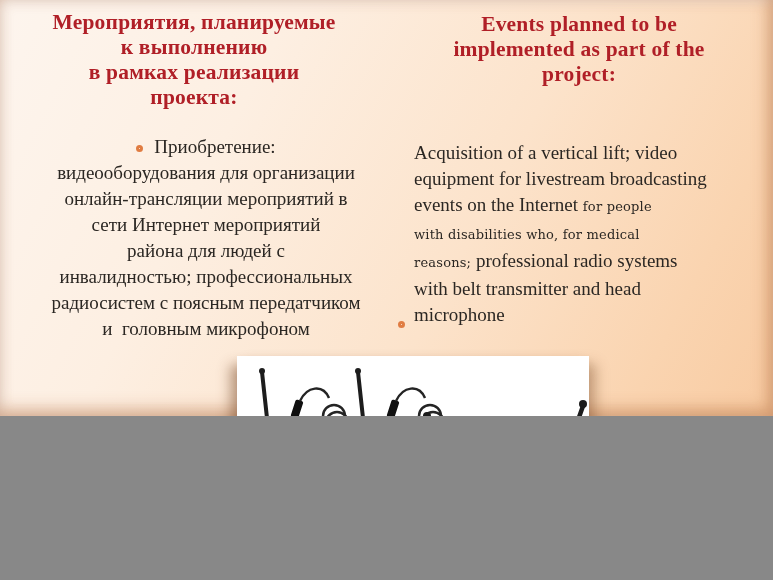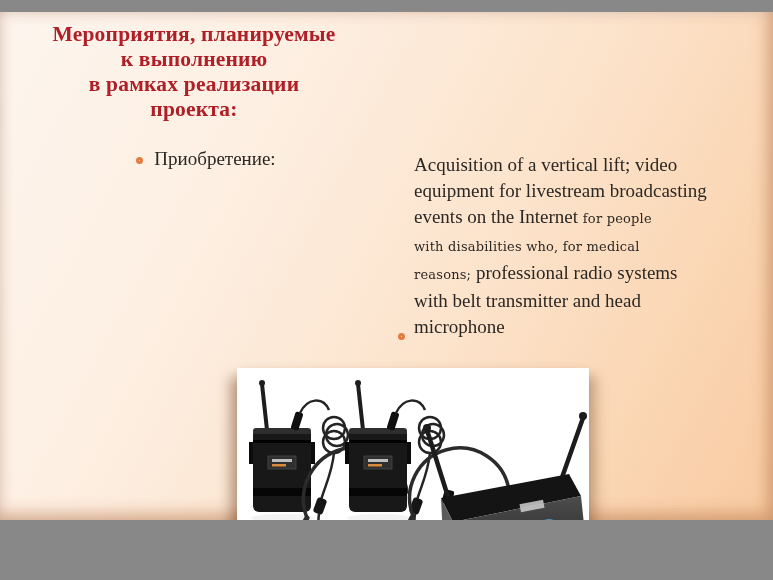--- a/index.html
+++ b/index.html
@@ -1,21 +1,21 @@
 <!DOCTYPE html>
 <html><head>
 <meta charset="utf-8">
 <style>
   * { margin: 0; padding: 0; box-sizing: border-box; }
   html, body { background: #888; }
   .slide {
     position: relative;
     width: 773px;
-    height: 508px;
-    margin: 12px auto;
+    height: 416px;
+    margin: 0 auto;
     overflow: hidden;
     background: linear-gradient(118deg, #fdf5ee 0%, #fdefe2 30%, #fce3cb 60%, #fad4b0 85%, #f8cba2 100%);
     box-shadow: inset 0 0 14px rgba(146,84,45,.28),
                 inset -6px -8px 16px rgba(176,98,48,.32),
                 inset 3px 3px 8px rgba(255,255,255,.45);
     font-family: "Liberation Serif", serif;
   }
   .title {
     position: absolute;
     white-space: pre-line;
@@ -62,23 +62,33 @@
 </head>
 <body>
 
 <div class="slide">
 
   <div class="title left-title">Мероприятия, планируемые
 к выполнению
 в рамках реализации
 проекта:</div>
 
+  <div class="title right-title">Events planned to be
+implemented as part of the
+project:</div>
 
   <div class="body left-body">
     <span class="bullet"></span><span class="lead">Приобретение:</span>
+    <div class="pre">видеооборудования для организации
+онлайн-трансляции мероприятий в
+сети Интернет мероприятий
+района для людей с
+инвалидностью; профессиональных
+радиосистем с поясным передатчиком
+и  головным микрофоном</div>
   </div>
 
   <div class="body right-body">
     <span class="bullet"></span>
     <div class="pre right-text"><span>Acquisition of a vertical lift; video
 equipment for livestream broadcasting
 events on the Internet </span><span class="seg-alt">for people
 with disabilities who, for medical
 reasons;</span><span> professional radio systems
 with belt transmitter and head

